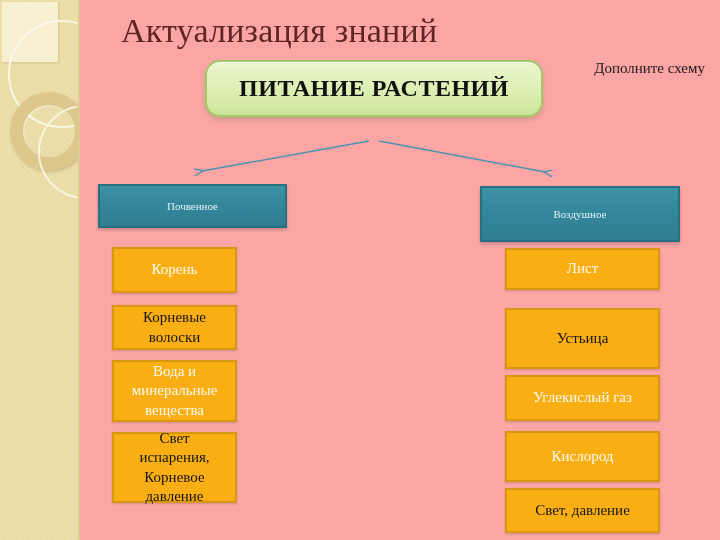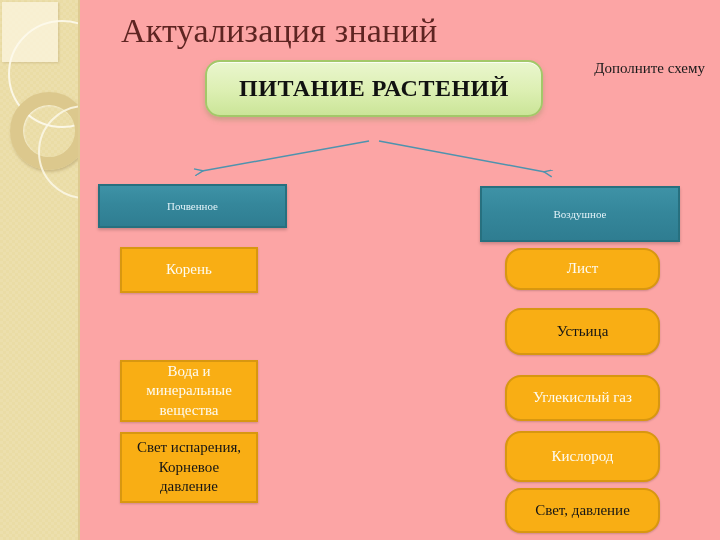--- a/index.html
+++ b/index.html
@@ -86,30 +86,30 @@
     position:absolute;box-sizing:border-box;
     background:#F9AE14;
     border:2px solid #D89710;
     box-shadow:0 1px 2px rgba(0,0,0,.18);
     display:flex;align-items:center;justify-content:center;
     text-align:center;font-size:15px;line-height:1.3;
   }
   .txt-light{color:#FDFBF2;}
   .txt-dark{color:#151515;}
 
-  .l-col{left:112px;width:138px;padding:16px 10px;margin-left:8px;}
-  .r-col{left:505px;width:155px;padding:0 18px;border-radius:16px;}
+  .l-col{left:112px;width:125px;padding:16px 10px;}
+  .r-col{left:505px;width:155px;padding:0 18px;}
 
   .l1{top:247px;height:46px;}
   .l2{top:305px;height:45px;}
   .l3{top:360px;height:62px;}
   .l4{top:432px;height:71px;}
 
   .r1{top:248px;height:42px;}
-  .r2{top:308px;height:47px;}
+  .r2{top:308px;height:61px;}
   .r3{top:375px;height:46px;}
   .r4{top:431px;height:51px;}
   .r5{top:488px;height:45px;}
 </style>
 </head>
 <body>
 
 <div class="slide">
 
   <div class="sidebar">
@@ -131,20 +131,21 @@
       </marker>
     </defs>
     <line x1="369" y1="141" x2="202" y2="171" stroke="#4E93AE" stroke-width="1.5" marker-end="url(#ah)"></line>
     <line x1="379" y1="141" x2="545" y2="172" stroke="#4E93AE" stroke-width="1.5" marker-end="url(#ah)"></line>
   </svg>
 
   <div class="branch-box branch-left">Почвенное</div>
   <div class="branch-box branch-right">Воздушное</div>
 
   <div class="item-box l-col l1 txt-light">Корень</div>
+  <div class="item-box l-col l2 txt-dark">Корневые волоски</div>
   <div class="item-box l-col l3 txt-light">Вода и минеральные вещества</div>
   <div class="item-box l-col l4 txt-dark">Свет испарения, Корневое давление</div>
 
   <div class="item-box r-col r1 txt-light">Лист</div>
   <div class="item-box r-col r2 txt-dark">Устьица</div>
   <div class="item-box r-col r4 txt-light">Кислород</div>
   <div class="item-box r-col r3 txt-light">Углекислый газ</div>
   <div class="item-box r-col r5 txt-dark">Свет, давление</div>
 
 </div>

